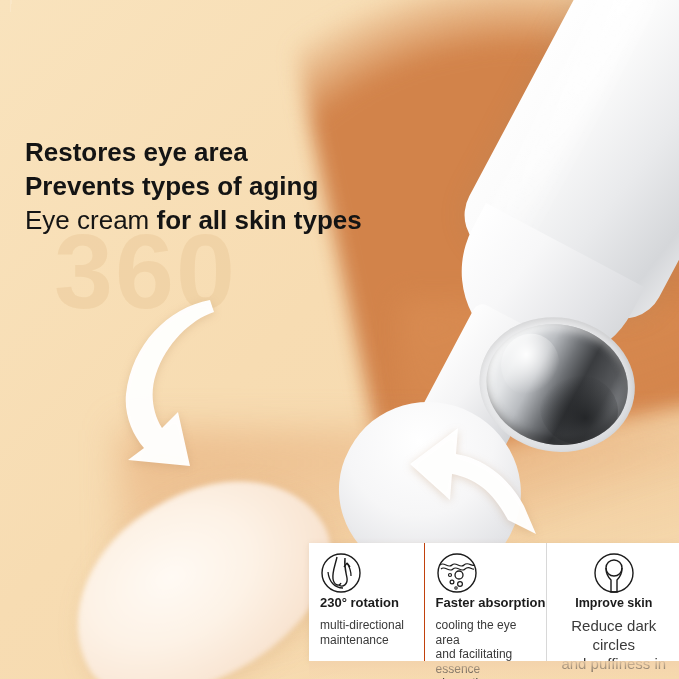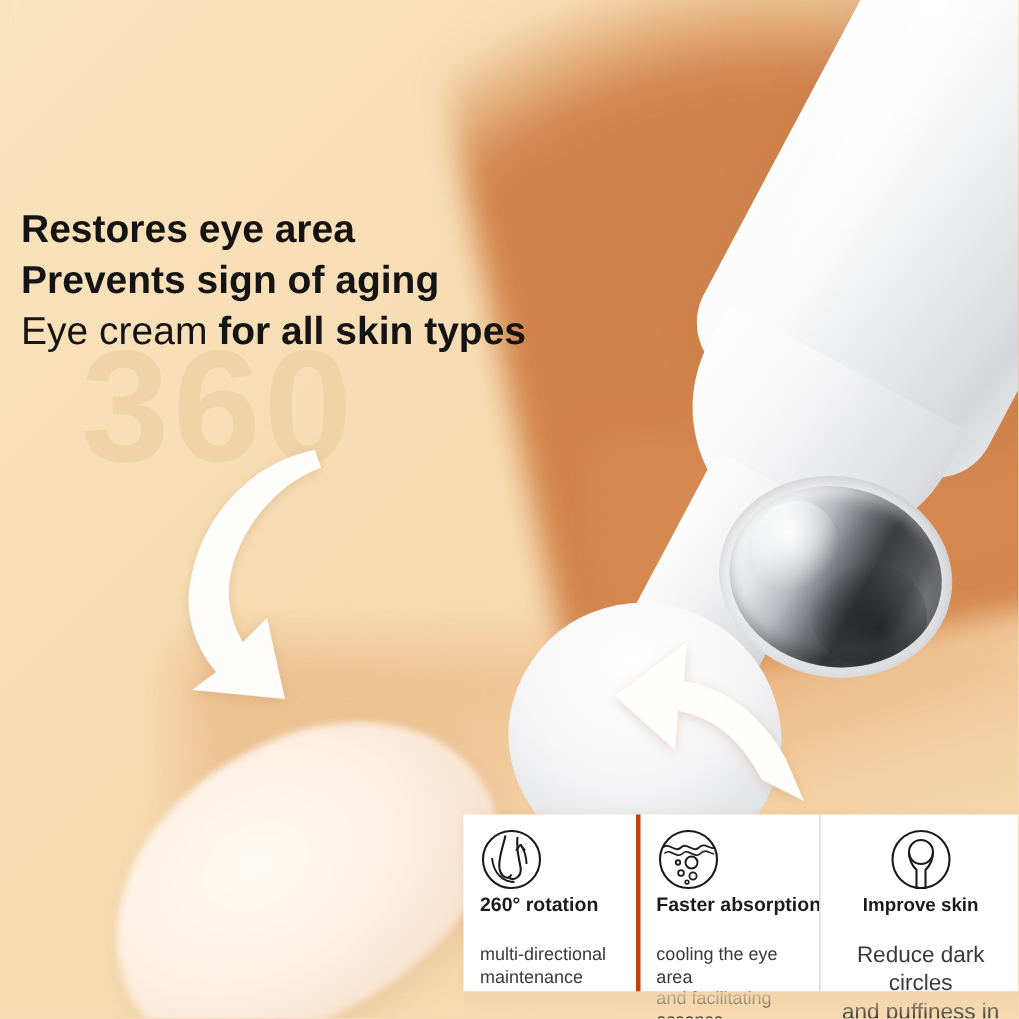--- a/index.html
+++ b/index.html
@@ -26,21 +26,21 @@
   .bg-shadow-diag{position:absolute;left:120px;top:430px;width:620px;height:300px;
     background:linear-gradient(165deg,rgba(226,160,106,.55),rgba(247,223,184,0) 60%);
     filter:blur(18px);}
   .watermark{position:absolute;left:30px;top:218px;font-size:106px;font-weight:700;
     letter-spacing:2px;color:#eccb9c;opacity:.55;line-height:1;
     font-family:"Liberation Sans",sans-serif;user-select:none;margin-left:24px;}
 
   
   .headline{position:absolute;left:30px;top:56px;font-size:43px;font-weight:700;
     color:#0d0d0d;letter-spacing:-.5px;line-height:1;white-space:nowrap;}
-  .sublines{position:absolute;left:14px;top:136px;color:#141414;line-height:1.30;}
+  .sublines{position:absolute;left:25px;top:136px;color:#141414;line-height:1.30;}
   .sub{font-size:26px;font-weight:700;white-space:nowrap;}
   .sub .light{font-weight:400;}
 
   
   .bottle-wrap{position:absolute;left:250px;top:-130px;width:430px;height:660px;
     transform:rotate(28deg);transform-origin:40% 70%;}
   .bottle-body{position:absolute;left:150px;top:30px;width:215px;height:330px;
     border-radius:26px 26px 40px 40px;
     background:linear-gradient(100deg,#ffffff 0%,#fbfbfb 30%,#e9eaec 62%,#d5d7da 88%,#e6e7e9 100%);
     box-shadow:0 0 26px rgba(160,130,100,.20);}
@@ -81,28 +81,28 @@
   
   .arrow{position:absolute;filter:drop-shadow(0 2px 4px rgba(185,140,95,.30));}
   .arrow-left{left:118px;top:292px;}
   .arrow-right{left:404px;top:424px;}
 
   
   .panel{position:absolute;left:309px;top:543px;width:370px;height:118px;
     background:#ffffff;display:flex;box-shadow:0 1px 6px rgba(170,130,95,.16);}
   .card{position:relative;padding:8px 9px 6px 11px;box-sizing:border-box;}
   .card.c1{width:126px;}
-  .card.c2{width:122px;border-left:3px solid #c2410c;}
+  .card.c2{width:122px;border-left:1px solid #c2410c;}
   .card.c3{width:147px;border-left:1px solid #d8d8d8;text-align:center;}
   .card-icon{height:44px;display:flex;align-items:center;}
   .card.c3 .card-icon{justify-content:center;}
   .card-title{font-size:13px;font-weight:700;color:#1b1b1b;line-height:1.15;margin-top:1px;
     white-space:nowrap;}
   .card.c3 .card-title{font-size:12.5px;}
-  .card-desc{font-size:12px;color:#3a3a3a;line-height:1.22;margin-top:18px;}
+  .card-desc{font-size:12px;color:#3a3a3a;line-height:1.22;margin-top:7px;}
   .card.c3 .card-desc{font-size:15px;line-height:1.26;}
   .panel-bottom-fade{position:absolute;left:309px;top:661px;width:370px;height:18px;
     background:linear-gradient(180deg,rgba(244,212,173,.9),rgba(244,212,173,0));}
 </style>
 </head>
 <body>
 
 <div class="stage">
 
   <div class="bg-streaks"></div>
@@ -143,21 +143,21 @@
       <div class="card-icon">
         <svg width="42" height="42" viewBox="0 0 42 42">
           <circle cx="21" cy="21" r="19" fill="none" stroke="#1b1b1b" stroke-width="1.4"></circle>
           <path d="M17 5 C15 14 12 20 13 27 C14 33 19 35 21 31" fill="none" stroke="#1b1b1b" stroke-width="1.4"></path>
           <path d="M25 6 C24 15 26 20 27 26 C28 32 23 36 19 33" fill="none" stroke="#1b1b1b" stroke-width="1.4"></path>
           <path d="M8 20 C9 30 15 36 23 36" fill="none" stroke="#1b1b1b" stroke-width="1.3"></path>
           <path d="M31 24 C31 18 29 14 27 11" fill="none" stroke="#1b1b1b" stroke-width="1.3"></path>
           <path d="M27 11 L24 15 M27 11 L30 15" fill="none" stroke="#1b1b1b" stroke-width="1.3"></path>
         </svg>
       </div>
-      <div class="card-title">260° rotation</div>
+      <div class="card-title">230° rotation</div>
       <div class="card-desc">multi-directional<br>maintenance</div>
     </div>
 
     <div class="card c2">
       <div class="card-icon">
         <svg width="42" height="42" viewBox="0 0 42 42">
           <circle cx="21" cy="21" r="19" fill="none" stroke="#1b1b1b" stroke-width="1.4"></circle>
           <path d="M4 13 C8 9 12 17 16 13 C20 9 24 17 28 13 C32 9 36 15 38 13" fill="none" stroke="#1b1b1b" stroke-width="1.2"></path>
           <path d="M5 17 C9 13 13 21 17 17 C21 13 25 21 29 17 C33 13 36 18 38 17" fill="none" stroke="#1b1b1b" stroke-width="1.1"></path>
           <circle cx="23" cy="23" r="4" fill="none" stroke="#1b1b1b" stroke-width="1.3"></circle>
@@ -180,17 +180,17 @@
         </svg>
       </div>
       <div class="card-title">Improve skin</div>
       <div class="card-desc">Reduce dark circles<br>and puffiness in eyes</div>
     </div>
   </div>
   <div class="panel-bottom-fade"></div>
 
   <div class="sublines">
     <div class="sub">Restores eye area</div>
-    <div class="sub">Prevents sign of aging</div>
+    <div class="sub">Prevents types of aging</div>
     <div class="sub"><span class="light">Eye cream </span><span>for all skin types</span></div>
   </div>
 
 </div>
 
 </body></html>

